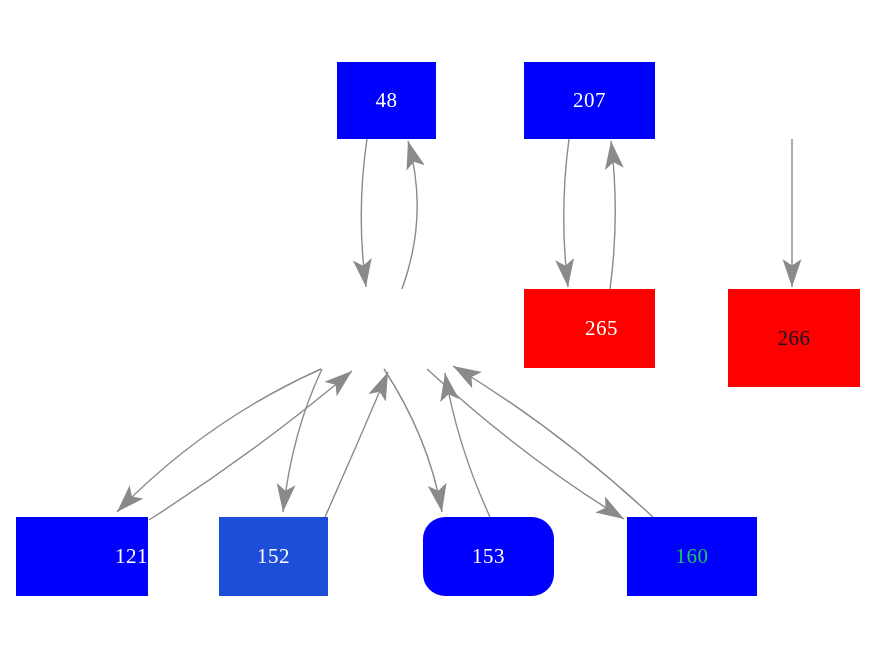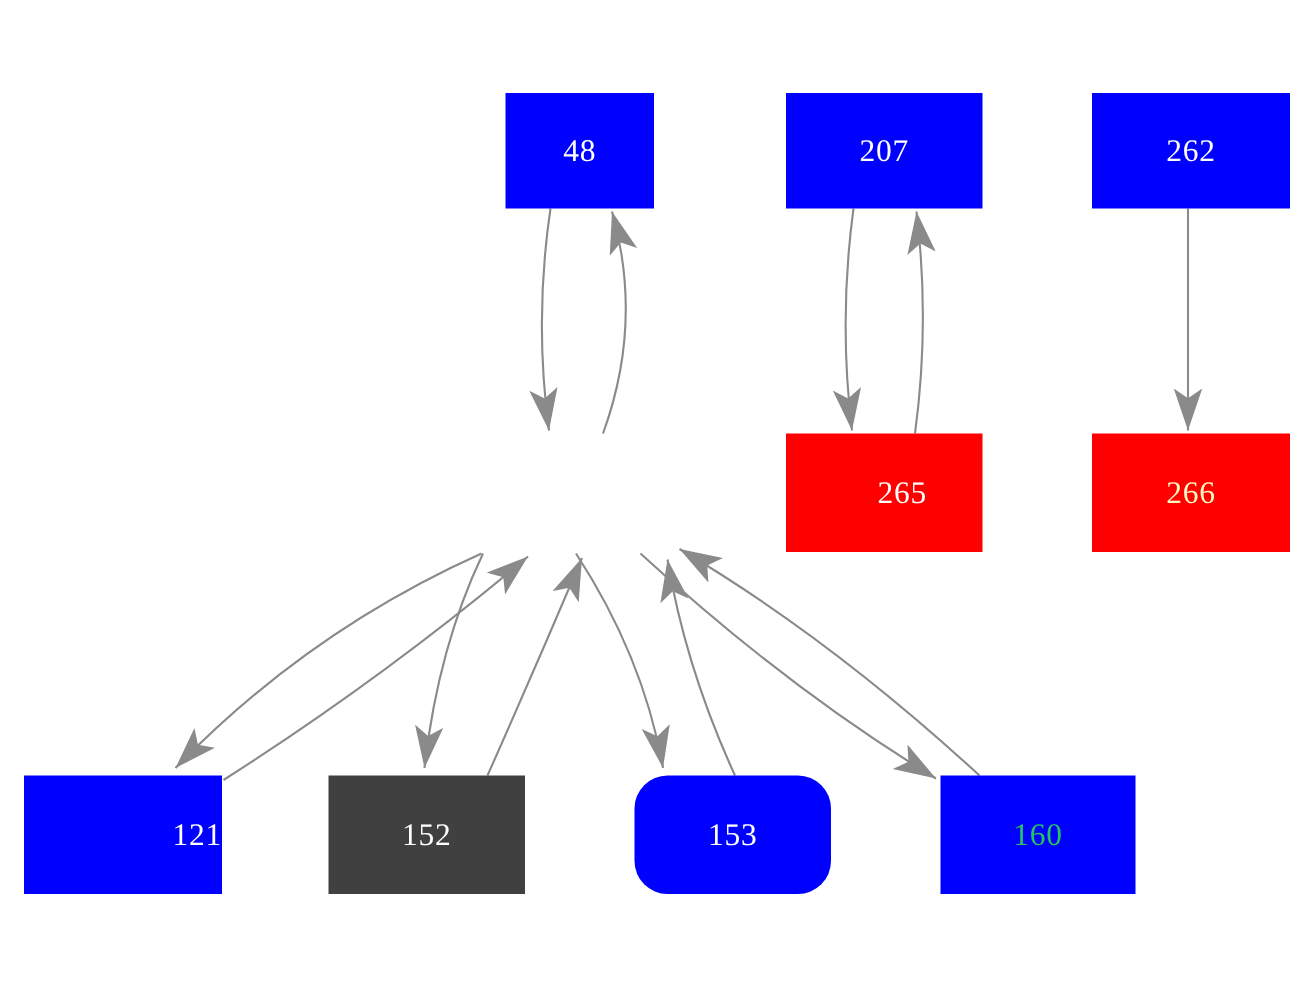--- a/index.html
+++ b/index.html
@@ -71,33 +71,30 @@
         <path d="M 653 517 Q 553 425 453 366" fill="none" stroke="#8a8a8a" stroke-width="1.4" marker-end="url(#arrowhead)"></path>
       </g>
   </svg>
   <div class="node-layer" id="nodes">
       <div class="node" style="left: 337px; top: 62px; width: 99px; height: 77px; background: rgb(0, 0, 255); color: rgb(255, 255, 255);">
         <span>48</span>
       </div>
       <div class="node" style="left: 524px; top: 62px; width: 131px; height: 77px; background: rgb(0, 0, 255); color: rgb(255, 255, 255);">
         <span>207</span>
       </div>
-      <div class="node" style="left: 728px; top: 62px; width: 132px; height: 77px; background: rgb(0, 0, 255); color: rgb(255, 255, 255);">
-        <span>262</span>
-      </div>
       <div class="node" style="left: 524px; top: 289px; width: 131px; height: 79px; background: rgb(255, 0, 0); color: rgb(255, 255, 255); padding-left: 24px;">
         <span>265</span>
       </div>
-      <div class="node" style="left: 728px; top: 289px; width: 132px; height: 79px; background: rgb(255, 0, 0); color: #fef9c3;">
+      <div class="node" style="left: 728px; top: 289px; width: 132px; height: 98px; background: rgb(255, 0, 0); color: #0f172a;">
         <span>266</span>
       </div>
       <div class="node" style="left: 16px; top: 517px; width: 132px; height: 79px; background: rgb(0, 0, 255); color: rgb(255, 255, 255); justify-content: flex-end;">
         <span>121</span>
       </div>
-      <div class="node" style="left: 219px; top: 517px; width: 131px; height: 79px; background: #404040; color: rgb(255, 255, 255);">
+      <div class="node" style="left: 219px; top: 517px; width: 109px; height: 79px; background: #1d4ed8; color: rgb(255, 255, 255);">
         <span>152</span>
       </div>
       <div class="node" style="left: 423px; top: 517px; width: 131px; height: 79px; background: rgb(0, 0, 255); color: rgb(255, 255, 255); border-radius: 22px;">
         <span>153</span>
       </div>
       <div class="node" style="left: 627px; top: 517px; width: 130px; height: 79px; background: rgb(0, 0, 255); color: #22c55e;">
         <span>160</span>
       </div>
     </div>
 </div>

